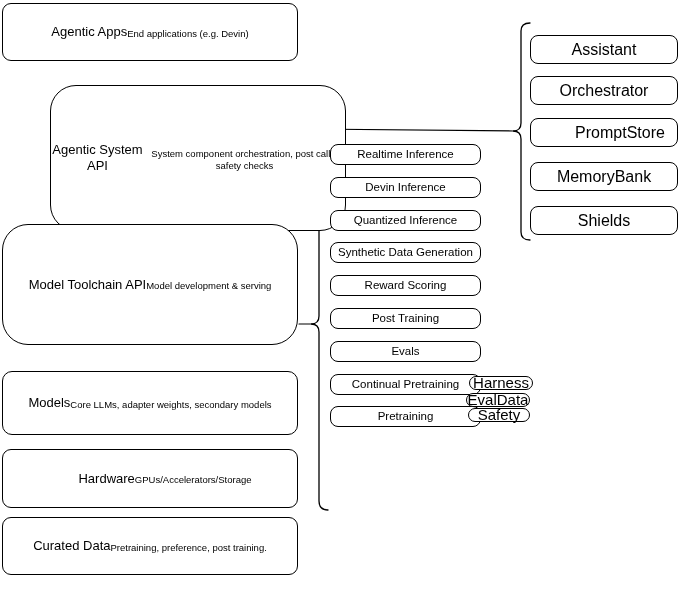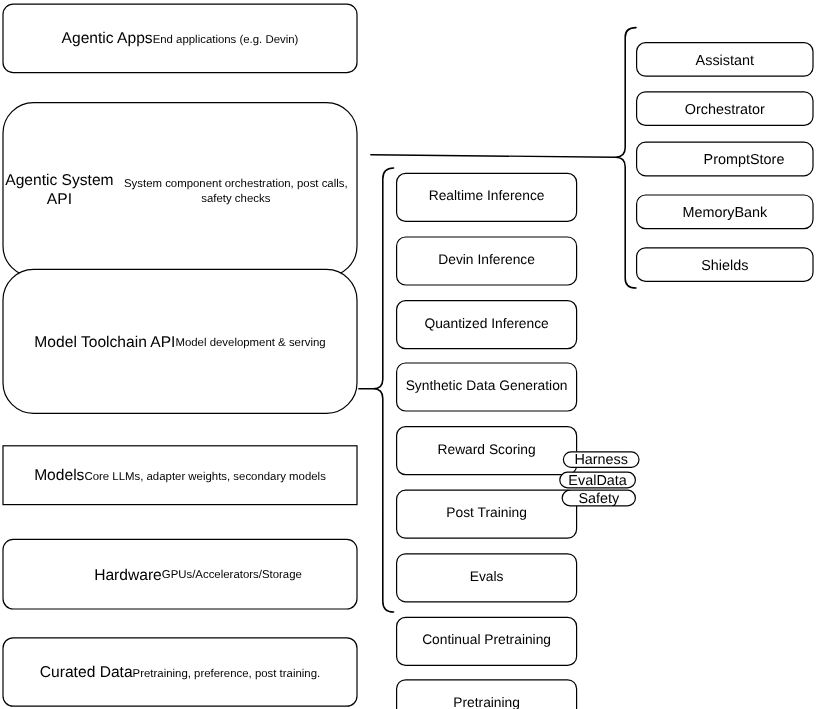--- a/index.html
+++ b/index.html
@@ -33,39 +33,39 @@
     display: flex;
     flex-direction: row;
     align-items: center;
     justify-content: center;
     text-align: center;
     z-index: 1;
   }
   .lbox .t { font-size: 13px; line-height: 16px; }
   .lbox .s { font-size: 9.5px; line-height: 12px; margin-top: 3px; }
   .lb1 { top: 3px;   height: 58px;  border-radius: 9px; }
-  .lb2 { top: 85px;  height: 146px; border-radius: 26px; }
+  .lb2 { top: 85px;  height: 146px; border-radius: 26px; margin-left: 48px; }
   .lb3 { top: 224px; height: 121px; border-radius: 26px; }
-  .lb4 { top: 371px; height: 50px;  border-radius: 0; }
+  .lb4 { top: 371px; height: 64px;  border-radius: 10px; }
   .lb5 { top: 449px; height: 59px;  border-radius: 9px; padding-left: 30px; }
-  .lb6 { top: 531px; height: 58px;  border-radius: 9px; }
+  .lb6 { top: 517px; height: 58px;  border-radius: 9px; }
   
   .mcol {
     position: absolute;
     left: 330px;
     top: 144px;
     width: 151px;
     display: flex;
     flex-direction: column;
     gap: 11.8px;
     z-index: 1;
   }
   .mbox {
     box-sizing: border-box;
-    height: 41px;
+    height: 21px;
     border: 1px solid #000000;
     border-radius: 8px;
     background: #ffffff;
     display: flex;
     align-items: center;
     justify-content: center;
     text-align: center;
     font-size: 11.5px;
     line-height: 13px;
   }
@@ -73,21 +73,21 @@
   .pill {
     position: absolute;
     box-sizing: border-box;
     height: 14px;
     border: 1.3px solid #000000;
     border-radius: 7px;
     background: #ffffff;
     display: flex;
     align-items: center;
     justify-content: center;
-    font-size: 12px;
+    font-size: 15px;
     line-height: 12px;
     z-index: 3;
   }
   .pill1 { left: 469px; top: 376px; width: 64px; }
   .pill2 { left: 466px; top: 393px; width: 64px; }
   .pill3 { left: 468px; top: 408px; width: 62px; }
   
   .rcol {
     position: absolute;
     left: 530px;
@@ -102,21 +102,21 @@
     width: 148px;
     box-sizing: border-box;
     height: 29px;
     border: 1.5px solid #000000;
     border-radius: 8px;
     background: #ffffff;
     display: flex;
     align-items: center;
     justify-content: center;
     text-align: center;
-    font-size: 12px;
+    font-size: 16px;
     line-height: 14px;
   }
   .rb1 { top: 35px; }
   .rb2 { top: 76px; }
   .rb3 { top: 118px; padding-left: 32px; }
   .rb4 { top: 162px; }
   .rb5 { top: 206px; }
 </style>
 </head>
 <body>

